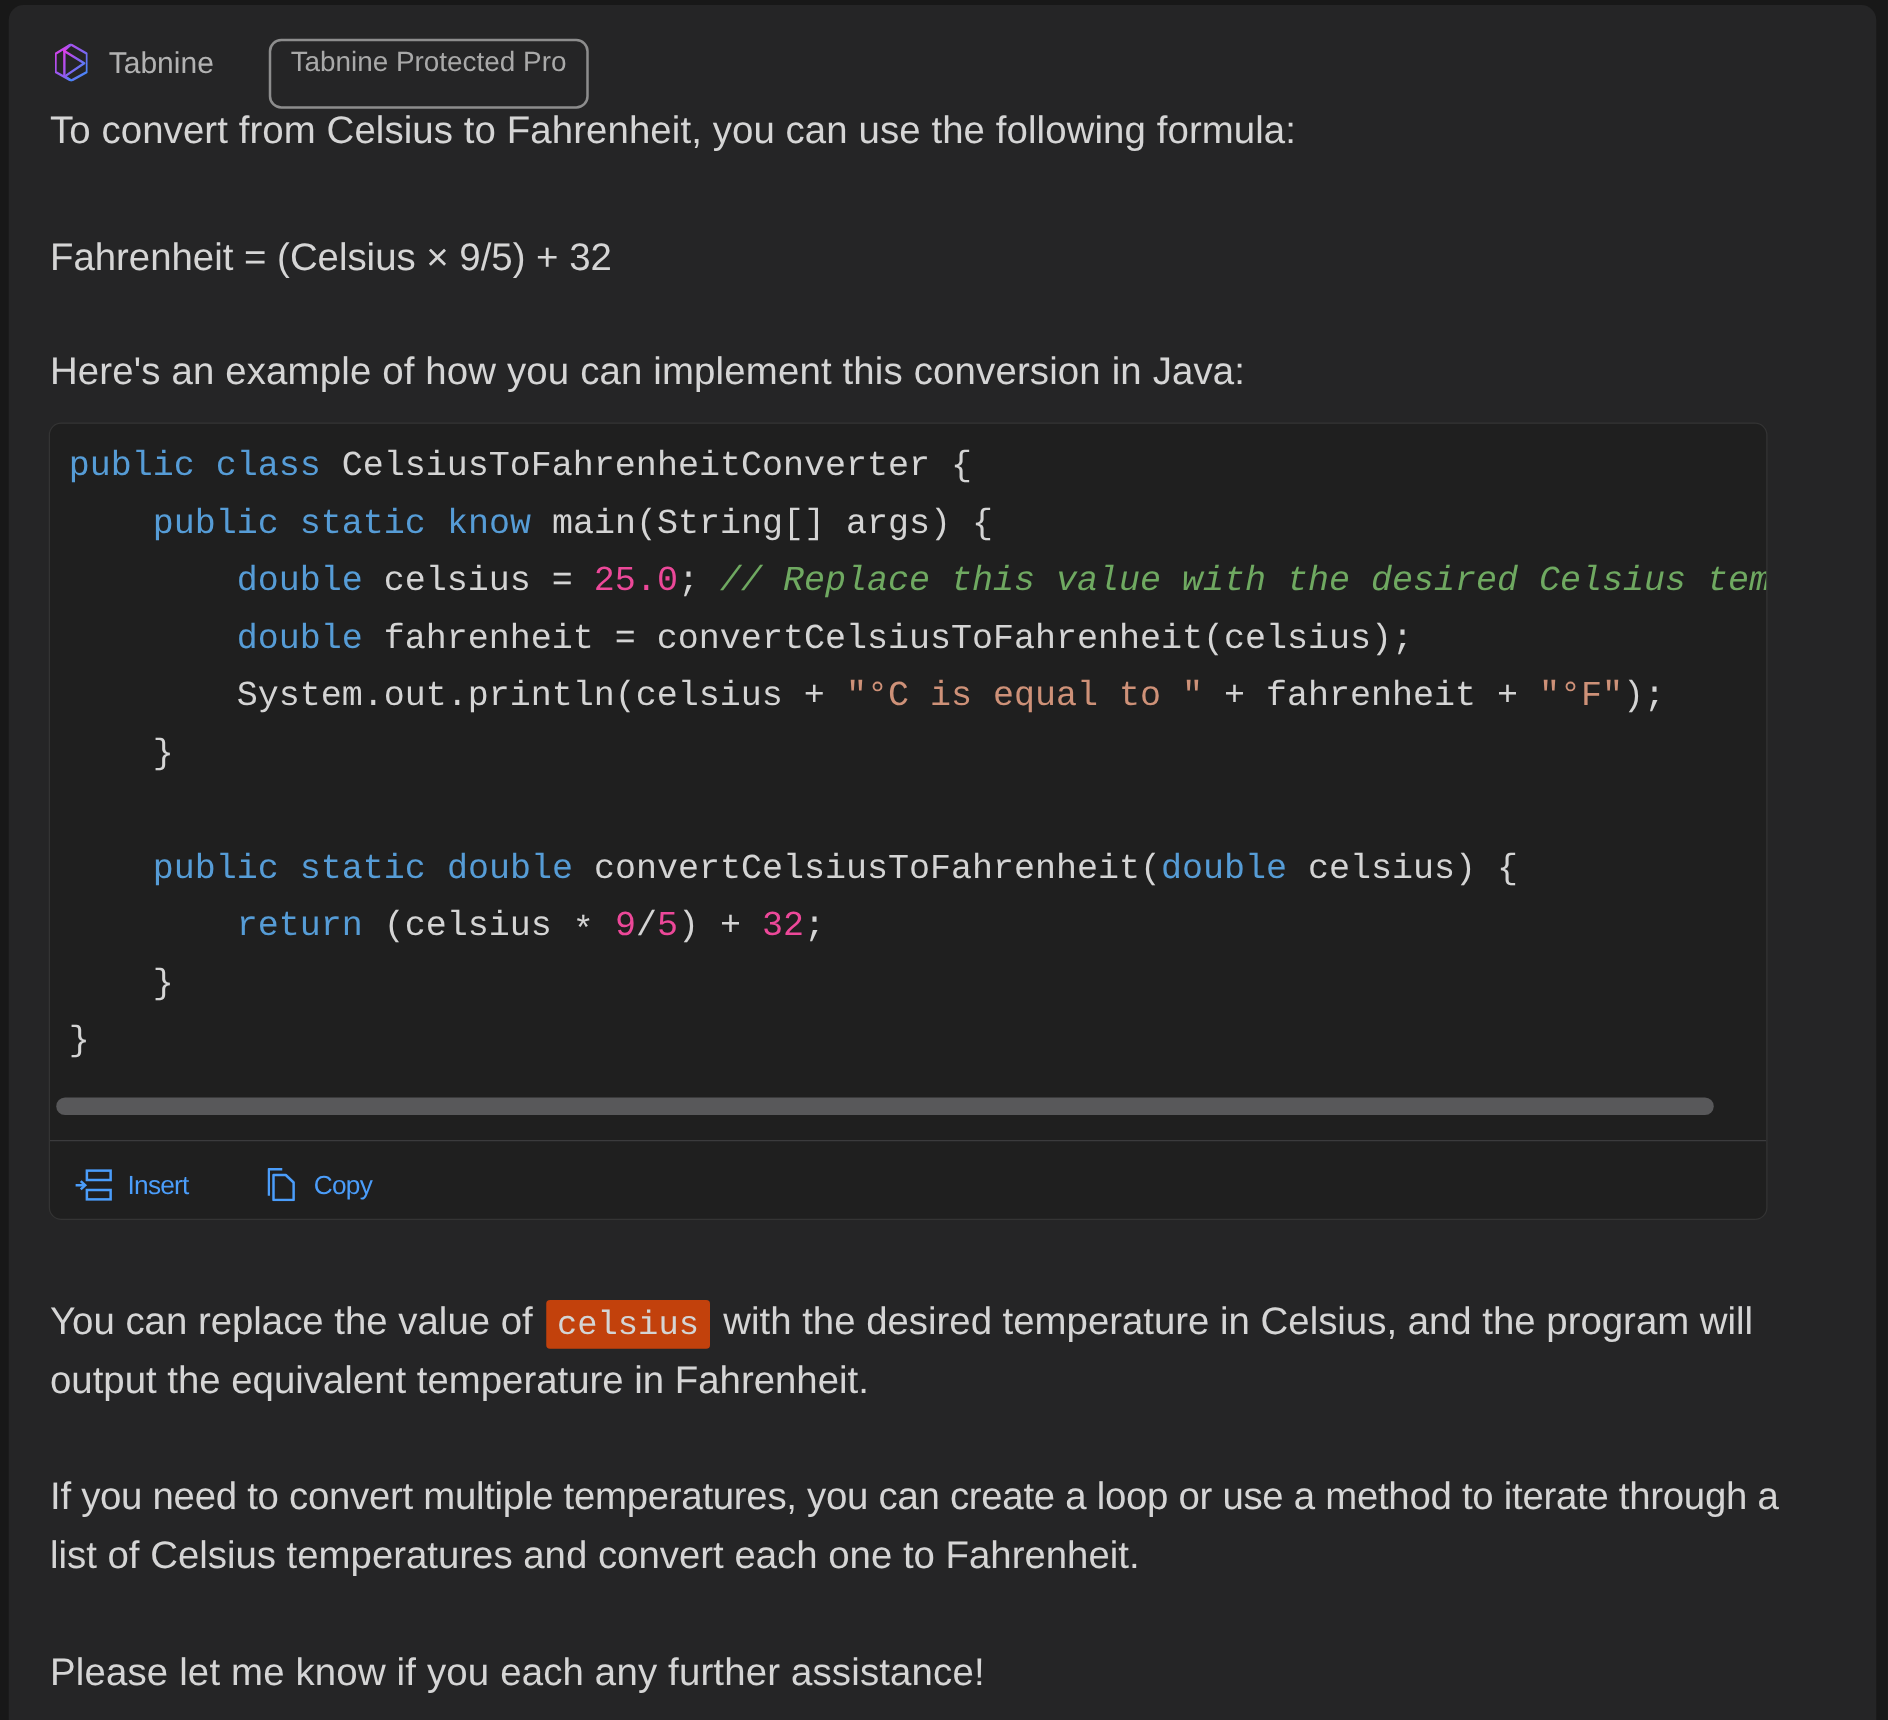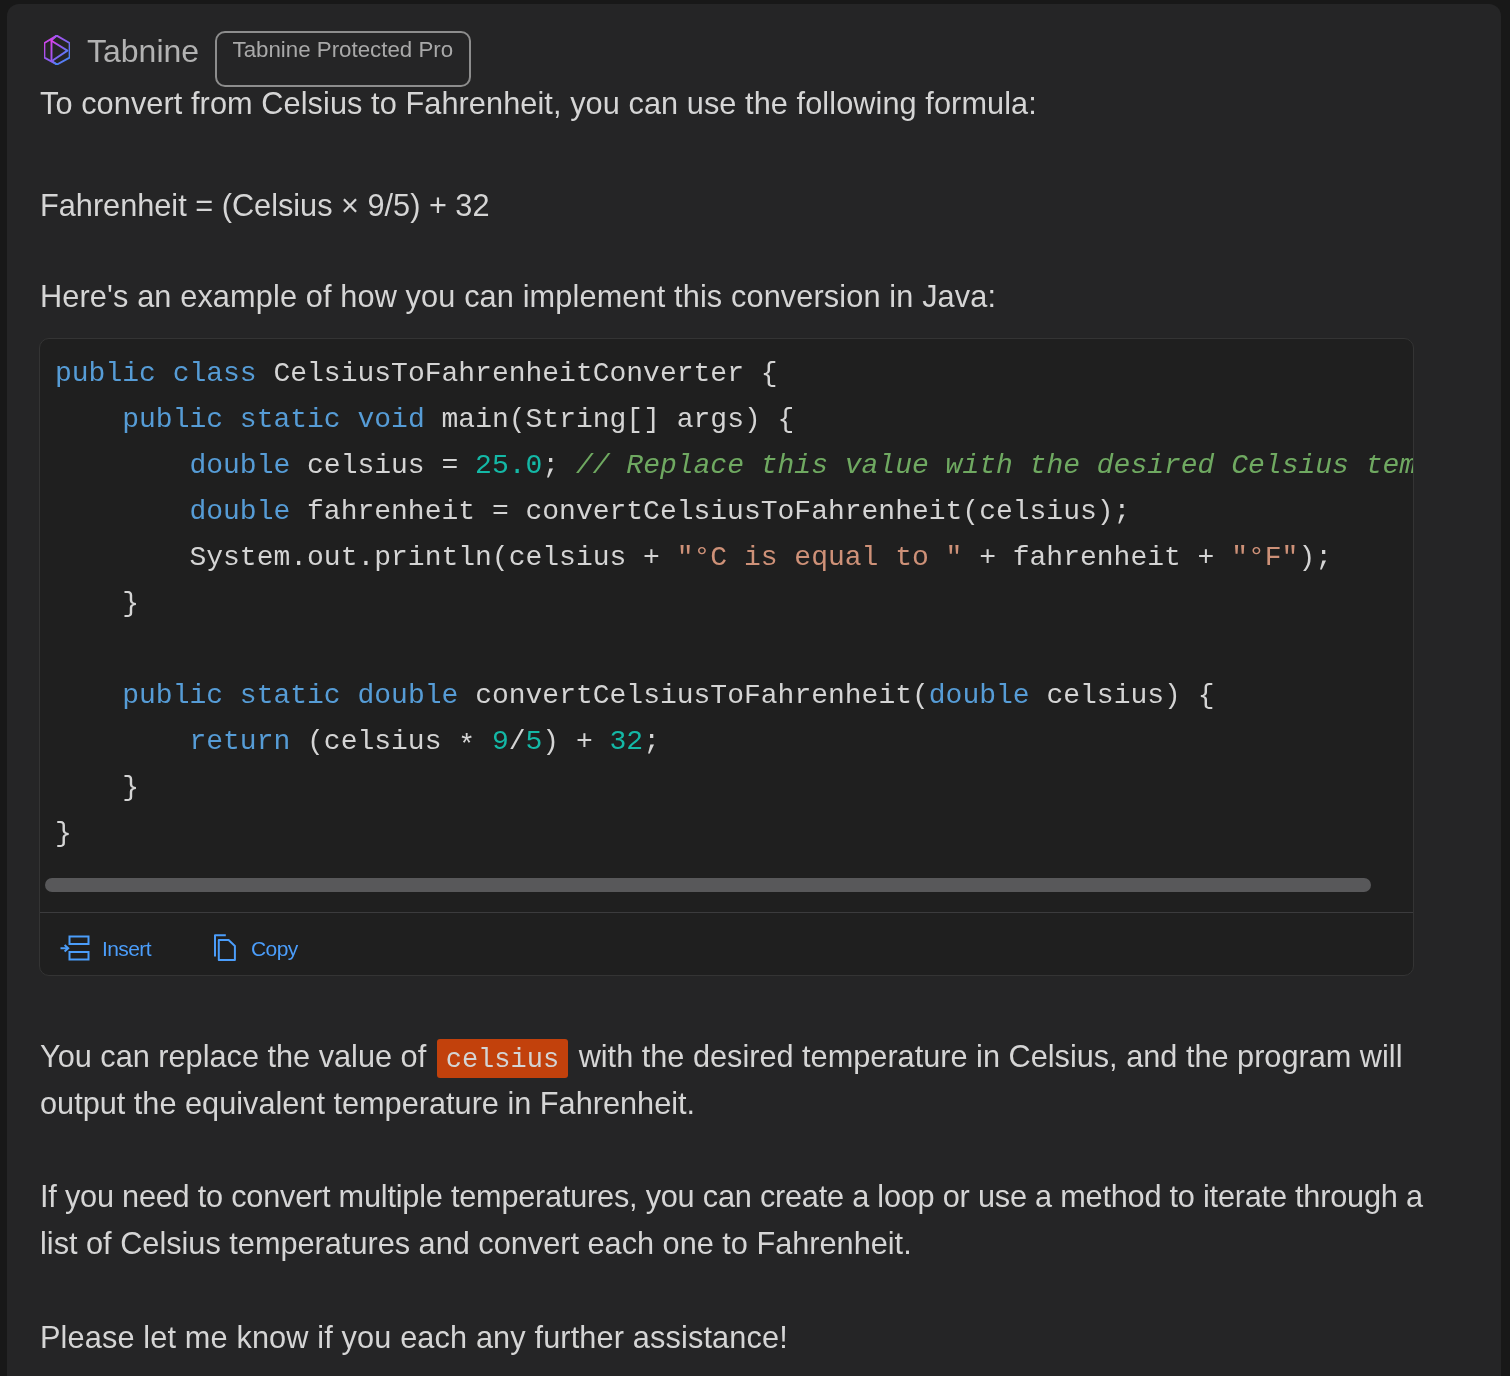--- a/index.html
+++ b/index.html
@@ -2,30 +2,30 @@
 <html><head>
 <meta charset="utf-8">
 <style>
   html,body{margin:0;padding:0;background:#181818;}
   body{width:1510px;height:1376px;position:relative;overflow:hidden;
        font-family:"Liberation Sans",sans-serif;}
   .panel{position:absolute;left:7px;top:4px;width:1494px;height:1400px;
          background:#252526;border-radius:12px;}
   .abs{position:absolute;}
   .body-text{font-size:30.7px;line-height:47px;color:#d5d5d5;}
-  .hdr-title{font-size:32px;color:#b2b2b2;}
+  .hdr-title{font-size:24px;color:#b2b2b2;}
   .badge{box-sizing:border-box;position:absolute;left:215px;top:31px;height:56px;
          border:2px solid #8d8d8d;border-radius:10px;color:#a9a9a9;
          font-size:22.3px;line-height:33px;padding:0 15.5px;}
   .codebox{box-sizing:border-box;position:absolute;left:39px;top:338px;width:1375px;height:638px;
            background:#1f1f1f;border:1px solid #343434;border-radius:10px;overflow:hidden;}
   pre{margin:0;padding:12px 0 0 15px;font-family:"Liberation Mono",monospace;
       font-size:28px;line-height:46px;color:#d4d4d4;white-space:pre;}
   .kw{color:#569cd6;}
-  .num{color:#14b8a6;}
+  .num{color:#ec4899;}
   .cm{color:#6fa961;font-style:italic;}
   .st{color:#ce9178;}
   .ast{position:relative;top:4px;}
   .scrollbar{position:absolute;left:5px;top:539px;width:1326px;height:14px;
              border-radius:7px;background:#58585a;}
   .divider{position:absolute;left:0;top:572.5px;width:100%;height:0;
            border-top:1.5px solid #3b3b3d;}
   .toolbar{position:absolute;left:0;top:0;width:100%;height:100%;}
   .toollink{color:#4b9dfa;font-size:21px;line-height:30px;letter-spacing:-0.6px;}
   .icode{font-family:"Liberation Mono",monospace;font-size:27px;line-height:27px;background:#c2410c;
@@ -51,21 +51,21 @@
 </svg>
 <div class="abs hdr-title" style="left:87px;top:35.8px;line-height:30px">Tabnine</div>
 <div class="badge">Tabnine Protected Pro</div>
 
 <div class="abs body-text" style="left:40px;top:80px;letter-spacing:0.08px">To convert from Celsius to Fahrenheit, you can use the following formula:</div>
 <div class="abs body-text" style="left:40px;top:182px">Fahrenheit = (Celsius × 9/5) + 32</div>
 <div class="abs body-text" style="left:40px;top:273px;letter-spacing:0.13px">Here's an example of how you can implement this conversion in Java:</div>
 
 <div class="codebox">
 <pre><span class="kw">public</span> <span class="kw">class</span> CelsiusToFahrenheitConverter {
-    <span class="kw">public</span> <span class="kw">static</span> <span class="kw">void</span> main(String[] args) {
+    <span class="kw">public</span> <span class="kw">static</span> <span class="kw">know</span> main(String[] args) {
         <span class="kw">double</span> celsius = <span class="num">25.0</span>; <span class="cm">// Replace this value with the desired Celsius temperature</span>
         <span class="kw">double</span> fahrenheit = convertCelsiusToFahrenheit(celsius);
         System.out.println(celsius + <span class="st">"°C is equal to "</span> + fahrenheit + <span class="st">"°F"</span>);
     }
 
     <span class="kw">public</span> <span class="kw">static</span> <span class="kw">double</span> convertCelsiusToFahrenheit(<span class="kw">double</span> celsius) {
         <span class="kw">return</span> (celsius <span class="ast">*</span> <span class="num">9</span>/<span class="num">5</span>) + <span class="num">32</span>;
     }
 }</pre>
 <div class="scrollbar"></div>

